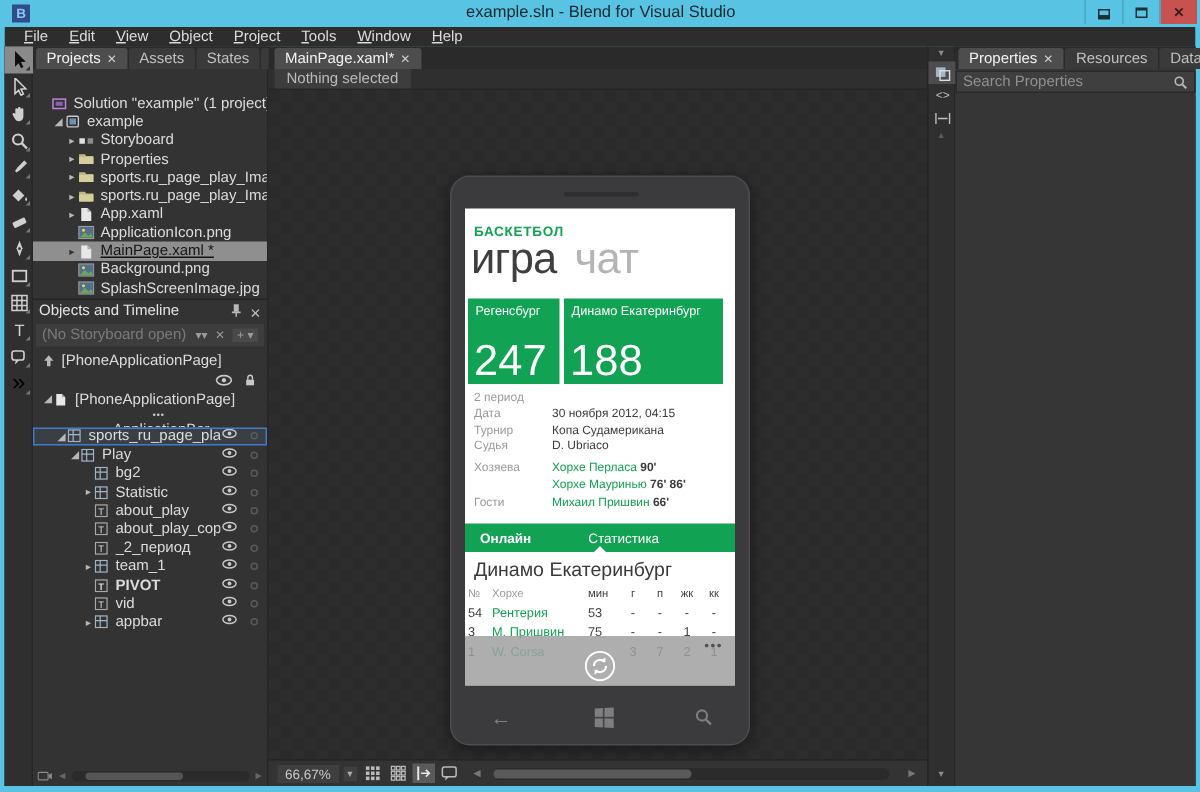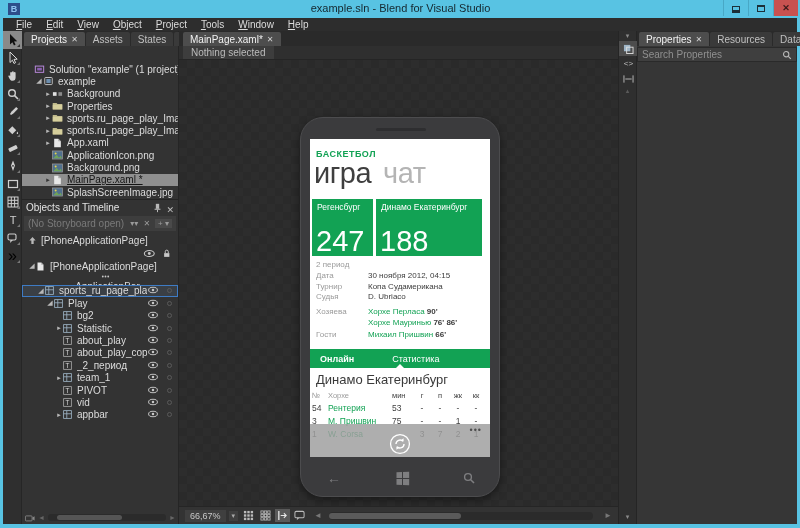--- a/index.html
+++ b/index.html
@@ -110,21 +110,21 @@
   .vs-btn { width:19px; height:15px; display:flex; align-items:center; justify-content:center; color:#C0C0C0; font-size:8px; }
   .vs-btn svg { width:11px; height:10px; }
   .vs-btn.active { background:#4D4D4D; }
   .vs-bottom { position:absolute; bottom:2px; width:100%; }
 
   
   .right-panel { position:absolute; left:634px; top:0; width:160px; height:493px; background:#363636; }
   .rp-body { position:absolute; left:0; top:33px; right:0; bottom:0; background:#363636; }
 
   
-  .phone { position:absolute; left:121px; top:57px; width:200px; height:380px; background:#3B3B3D; border:1px solid #4C4C4E; border-radius:23px; box-shadow:0 3px 10px rgba(0,0,0,.45); }
+  .phone { position:absolute; left:121px; top:57px; width:200px; height:380px; background:#3B3B3D; border:1px solid #4C4C4E; border-radius:13px; box-shadow:0 3px 10px rgba(0,0,0,.45); }
   .speaker { position:absolute; left:75px; top:10px; width:50px; height:3px; background:#2E2E30; border-radius:2px; }
   .screen { position:absolute; left:9px; top:21px; width:180px; height:318px; background:#FFF; overflow:hidden; }
   .phone-nav { position:absolute; left:0; top:345px; width:200px; height:30px; display:flex; align-items:center; justify-content:space-between; padding:0 26px; }
   .pn { color:#7E7E80; font-size:14px; display:flex; align-items:center; }
   .winlogo { width:13px; height:13px; display:grid; grid-template-columns:6px 6px; grid-template-rows:6px 6px; gap:1px; transform:perspective(30px) rotateY(-14deg); }
   .winlogo div { background:#7E7E80; }
   .pn svg { width:12px; height:12px; }
 
   
   .s-apptitle { position:absolute; left:6px; top:10px; font-size:9px; font-weight:bold; letter-spacing:.5px; color:#12A254; }
@@ -320,21 +320,21 @@
             <span class="lbl">example</span>
           </div>
           <div class="trow" style="padding-left: 22px;">
             <span class="arr">▸</span>
             <span class="ticon">
               <svg viewBox="0 0 12 10">
                 <rect x="1" y="3" width="4" height="4" fill="#E0E0E0"></rect>
                 <rect x="7" y="3" width="4" height="4" fill="#8A8A8A"></rect>
               </svg>
             </span>
-            <span class="lbl">Background</span>
+            <span class="lbl">Storyboard</span>
           </div>
           <div class="trow" style="padding-left: 22px;">
             <span class="arr">▸</span>
             <span class="ticon">
               <svg viewBox="0 0 12 10">
                 <path d="M0.8 1.6 h4.2 l1 1.3 h5.2 v5.8 h-10.4 Z" fill="#BFB98A"></path>
                 <path d="M0.8 3.6 h10.4 v5.1 h-10.4 Z" fill="#D6CF9C"></path>
               </svg>
             </span>
             <span class="lbl">Properties</span>
@@ -373,40 +373,40 @@
             <span class="arr"></span>
             <span class="ticon">
               <svg viewBox="0 0 12 10">
                 <rect x="0.6" y="0.6" width="10.8" height="8.8" fill="#51708E" stroke="#9A9A9A" stroke-width="0.8"></rect>
                 <circle cx="4" cy="3.4" r="1.1" fill="#E8D44D"></circle>
                 <path d="M1.4 8.6 L5 4.8 L7.6 7.6 L9.6 5.8 L10.8 8.6 Z" fill="#6FA357"></path>
               </svg>
             </span>
             <span class="lbl">ApplicationIcon.png</span>
           </div>
+          <div class="trow sel" style="padding-left: 22px;">
+            <span class="arr">▸</span>
+            <span class="ticon">
+              <svg viewBox="0 0 10 12">
+                <path d="M1 0.8 h5 l3 3 v7.4 h-8 Z" fill="#E8E8E8"></path>
+                <path d="M6 0.8 l3 3 h-3 Z" fill="#A8A8A8"></path>
+              </svg>
+            </span>
+            <span class="lbl">MainPage.xaml *</span>
+          </div>
           <div class="trow" style="padding-left: 22px;">
             <span class="arr"></span>
             <span class="ticon">
               <svg viewBox="0 0 12 10">
                 <rect x="0.6" y="0.6" width="10.8" height="8.8" fill="#51708E" stroke="#9A9A9A" stroke-width="0.8"></rect>
                 <circle cx="4" cy="3.4" r="1.1" fill="#E8D44D"></circle>
                 <path d="M1.4 8.6 L5 4.8 L7.6 7.6 L9.6 5.8 L10.8 8.6 Z" fill="#6FA357"></path>
               </svg>
             </span>
             <span class="lbl">Background.png</span>
-          </div>
-          <div class="trow sel" style="padding-left: 22px;">
-            <span class="arr">▸</span>
-            <span class="ticon">
-              <svg viewBox="0 0 10 12">
-                <path d="M1 0.8 h5 l3 3 v7.4 h-8 Z" fill="#E8E8E8"></path>
-                <path d="M6 0.8 l3 3 h-3 Z" fill="#A8A8A8"></path>
-              </svg>
-            </span>
-            <span class="lbl">MainPage.xaml *</span>
           </div>
           <div class="trow" style="padding-left: 22px;">
             <span class="arr"></span>
             <span class="ticon">
               <svg viewBox="0 0 12 10">
                 <rect x="0.6" y="0.6" width="10.8" height="8.8" fill="#51708E" stroke="#9A9A9A" stroke-width="0.8"></rect>
                 <circle cx="4" cy="3.4" r="1.1" fill="#E8D44D"></circle>
                 <path d="M1.4 8.6 L5 4.8 L7.6 7.6 L9.6 5.8 L10.8 8.6 Z" fill="#6FA357"></path>
               </svg>
             </span>
@@ -569,21 +569,21 @@
                 <line x1="0.7" y1="4.2" x2="9.3" y2="4.2" stroke="#9FB6C8" stroke-width="0.9"></line>
                 <line x1="4.2" y1="0.7" x2="4.2" y2="9.3" stroke="#9FB6C8" stroke-width="0.9"></line>
               </svg></span>
             <span class="lbl">team_1</span>
             <span class="eye"><svg viewBox="0 0 14 10">
                 <ellipse cx="7" cy="5" rx="5.5" ry="3.4" fill="none" stroke="#C8C8C8" stroke-width="1.2"></ellipse>
                 <circle cx="7" cy="5" r="1.6" fill="#C8C8C8"></circle>
               </svg></span>
             <span class="dot"></span>
           </div>
-          <div class="orow" style="padding-left: 33px;">
+          <div class="orow" style="padding-left: 33px; font-weight: bold;">
             <span class="arr"></span>
             <span class="oicon"><svg viewBox="0 0 10 10">
                 <rect x="0.7" y="0.7" width="8.6" height="8.6" fill="none" stroke="#A8A8A8" stroke-width="0.9"></rect>
                 <text x="5" y="8" font-size="7" fill="#D8D8D8" text-anchor="middle" font-family="Liberation Sans, sans-serif">T</text>
               </svg></span>
             <span class="lbl">PIVOT</span>
             <span class="eye"><svg viewBox="0 0 14 10">
                 <ellipse cx="7" cy="5" rx="5.5" ry="3.4" fill="none" stroke="#C8C8C8" stroke-width="1.2"></ellipse>
                 <circle cx="7" cy="5" r="1.6" fill="#C8C8C8"></circle>
               </svg></span>

